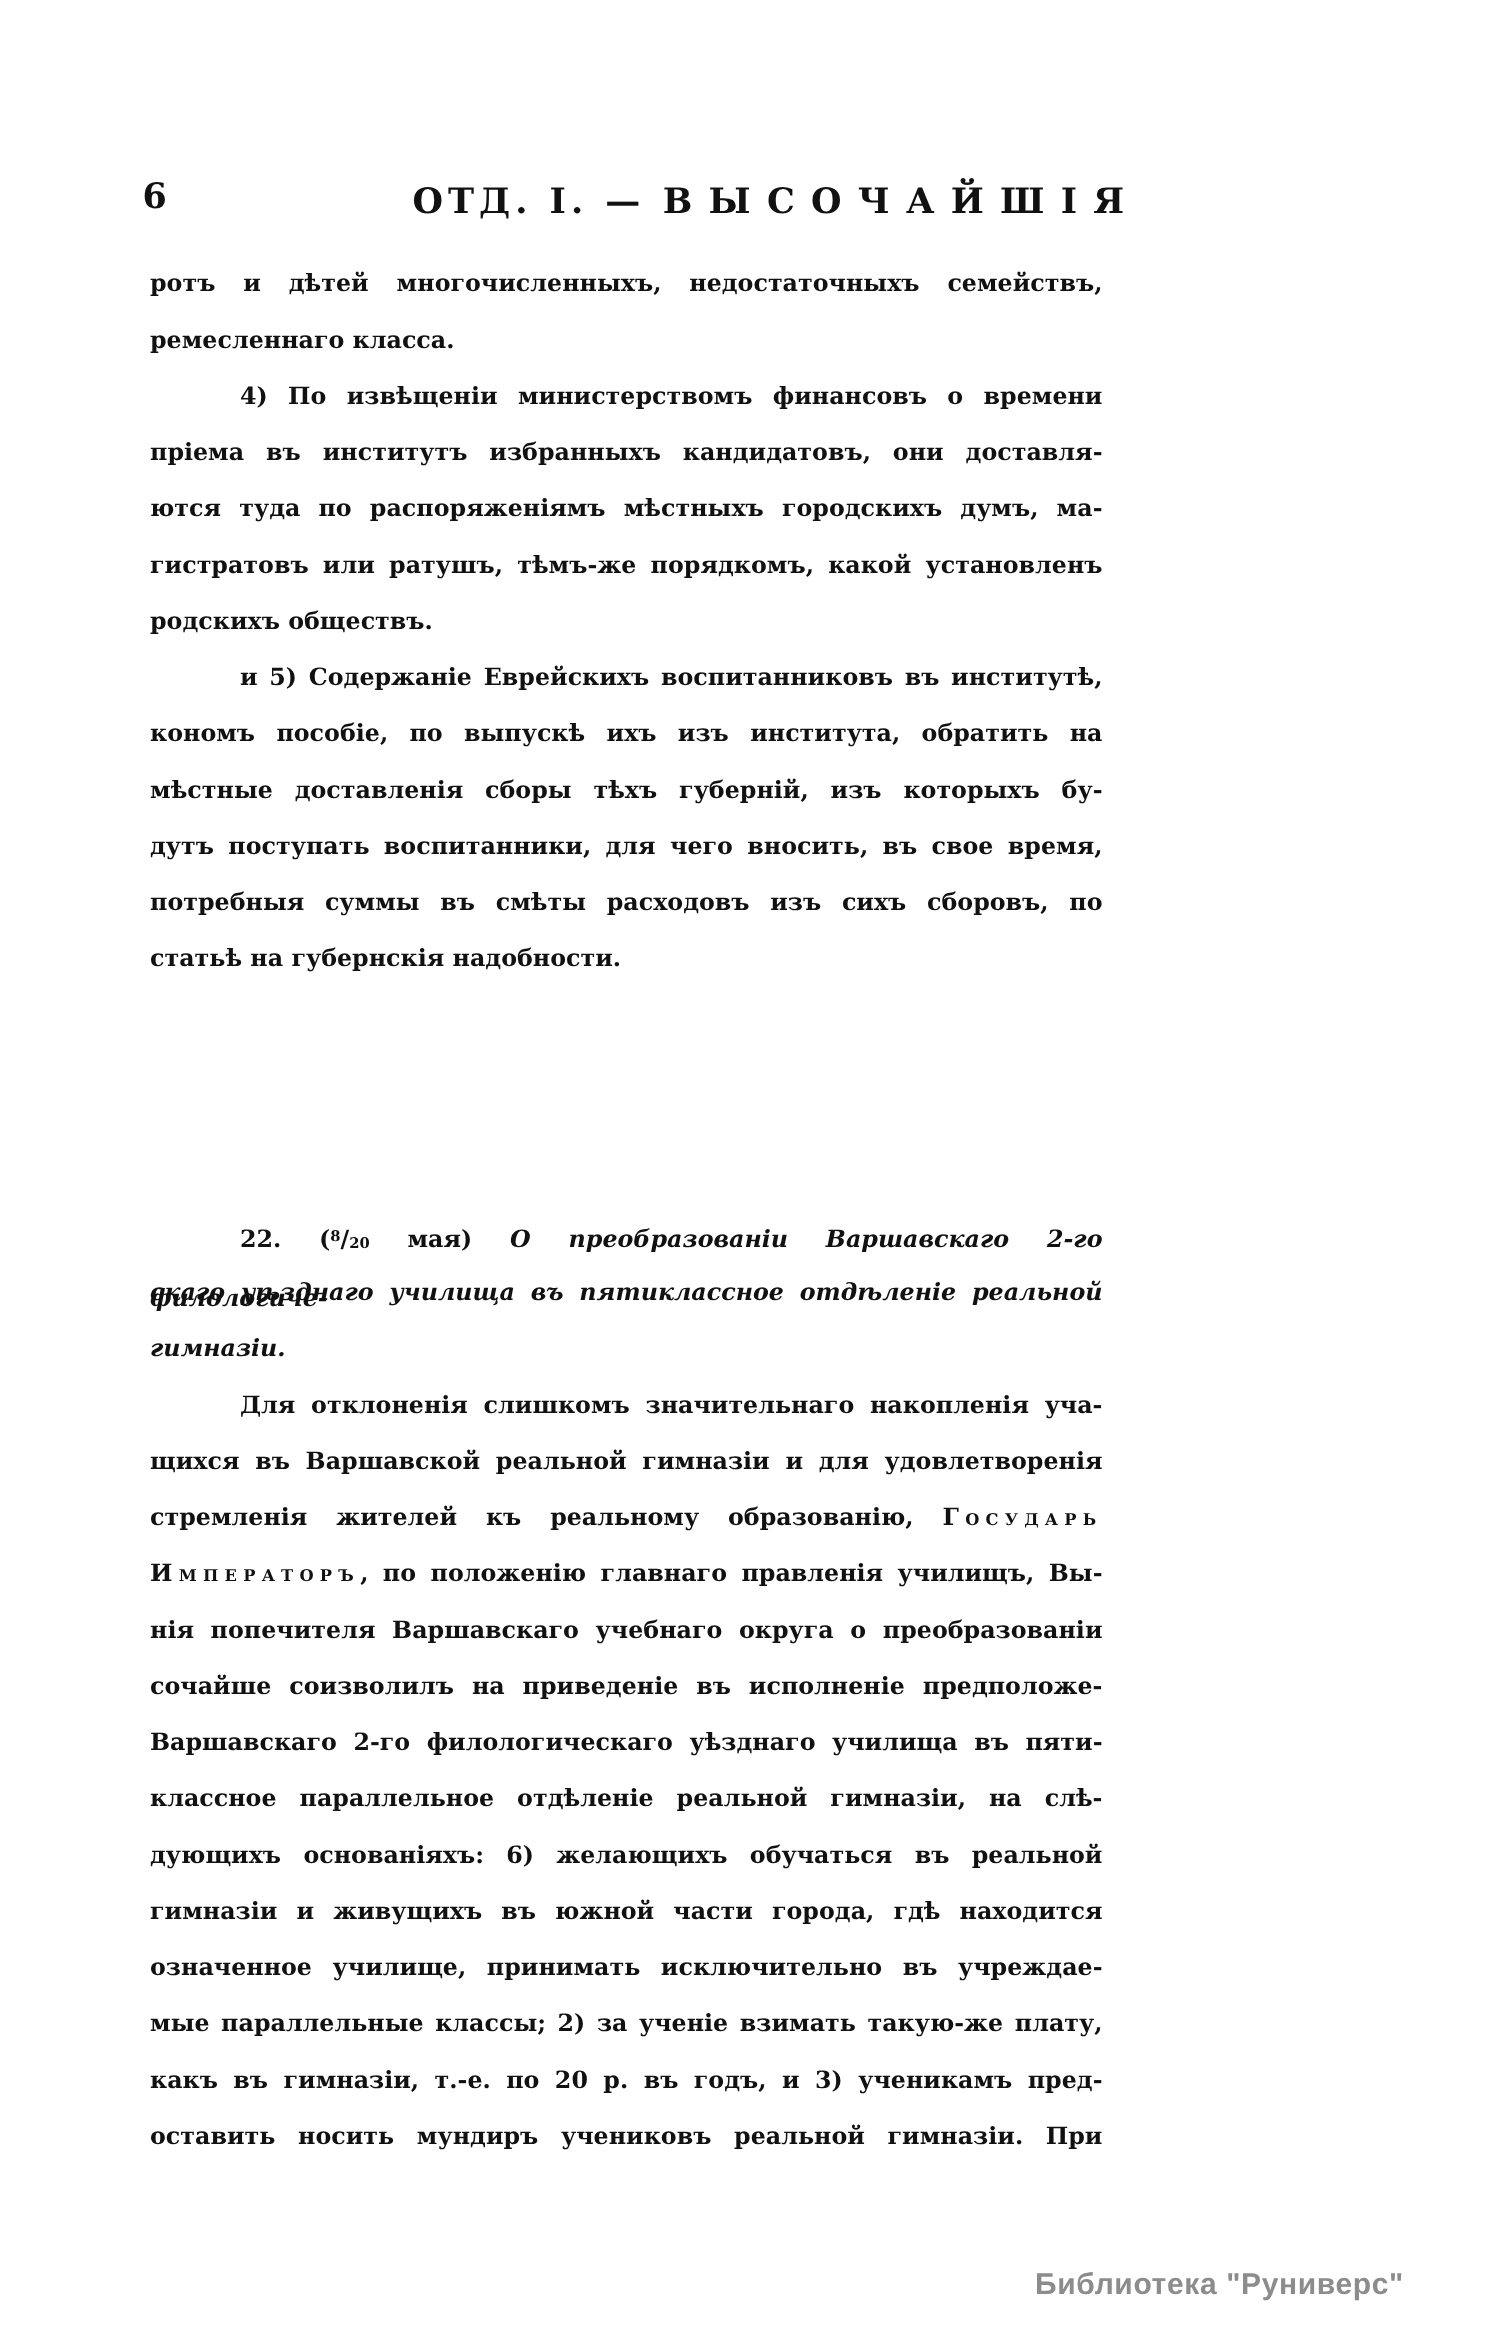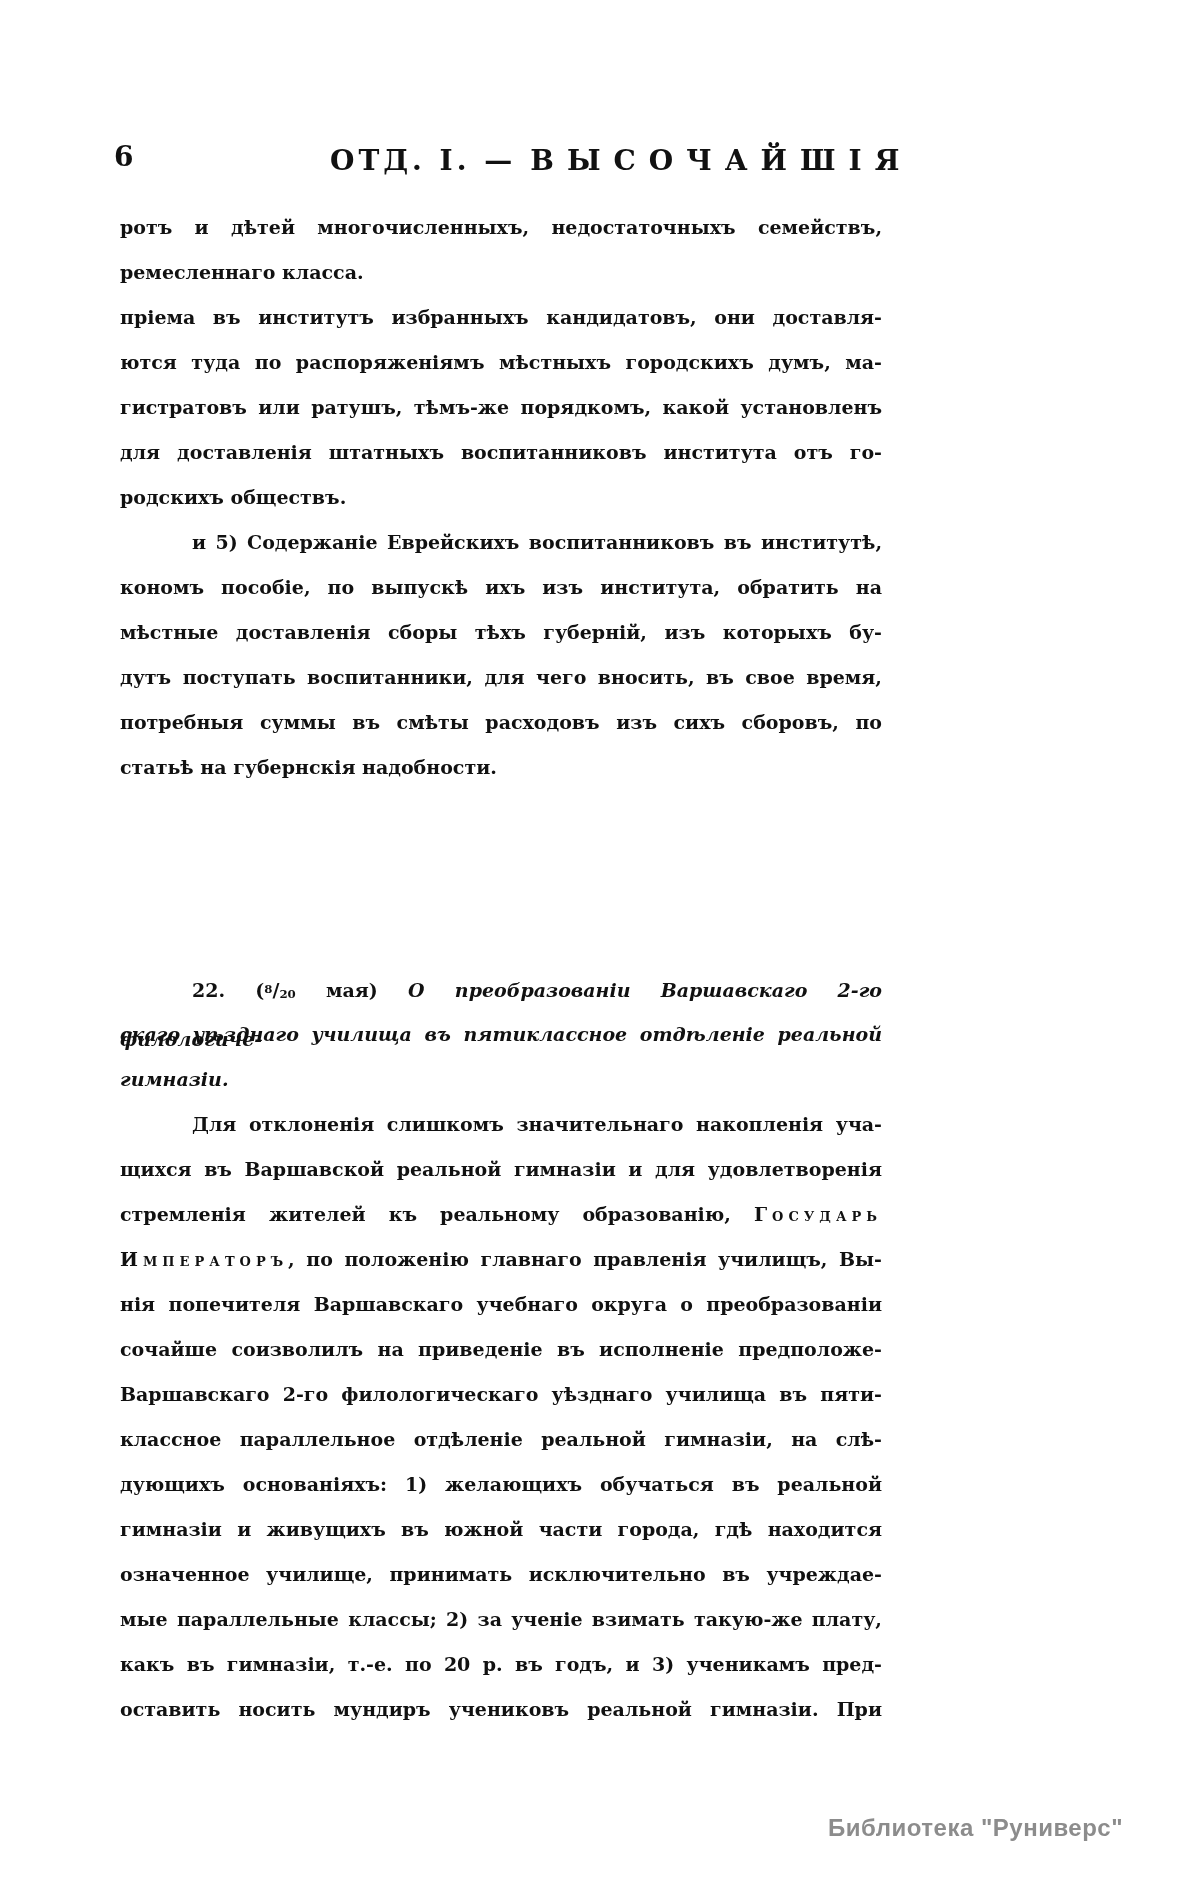--- a/index.html
+++ b/index.html
@@ -51,24 +51,24 @@
 
 <div class="page-number">6</div>
 
 <div class="running-head">
   <span class="head-section">ОТД. I. —</span><span class="head-title">ВЫСОЧАЙШІЯ</span>
 </div>
 
 <div class="text-block" id="block-1">
   <div class="line">ротъ и дѣтей многочисленныхъ, недостаточныхъ семействъ,</div>
   <div class="line lastline">ремесленнаго класса.</div>
+  <div class="line indent">4) По извѣщеніи министерствомъ финансовъ о времени</div>
   <div class="line">пріема въ институтъ избранныхъ кандидатовъ, они доставля-</div>
   <div class="line">ются туда по распоряженіямъ мѣстныхъ городскихъ думъ, ма-</div>
   <div class="line">гистратовъ или ратушъ, тѣмъ-же порядкомъ, какой установленъ</div>
-  <div class="line">для доставленія штатныхъ воспитанниковъ института отъ го-</div>
   <div class="line lastline">родскихъ обществъ.</div>
   <div class="line indent">и 5) Содержаніе Еврейскихъ воспитанниковъ въ институтѣ,</div>
   <div class="line">кономъ пособіе, по выпускѣ ихъ изъ института, обратить на</div>
   <div class="line">мѣстные доставленія сборы тѣхъ губерній, изъ которыхъ бу-</div>
   <div class="line">дутъ поступать воспитанники, для чего вносить, въ свое время,</div>
   <div class="line">потребныя суммы въ смѣты расходовъ изъ сихъ сборовъ, по</div>
   <div class="line lastline">статьѣ на губернскія надобности.</div>
 </div>
 
 <div class="text-block" id="block-2">
@@ -84,21 +84,21 @@
     <span>стремленія жителей къ реальному образованію,</span>
     <span class="caps-spaced">Государь</span>
   </div>
   <div class="line">
     <span class="caps-spaced">Императоръ</span><span>, по положенію главнаго правленія училищъ, Вы-</span>
   </div>
   <div class="line">нія попечителя Варшавскаго учебнаго округа о преобразованіи</div>
   <div class="line">сочайше соизволилъ на приведеніе въ исполненіе предположе-</div>
   <div class="line">Варшавскаго 2-го филологическаго уѣзднаго училища въ пяти-</div>
   <div class="line">классное параллельное отдѣленіе реальной гимназіи, на слѣ-</div>
-  <div class="line">дующихъ основаніяхъ: 1) желающихъ обучаться въ реальной</div>
+  <div class="line">дующихъ основаніяхъ: 6) желающихъ обучаться въ реальной</div>
   <div class="line">гимназіи и живущихъ въ южной части города, гдѣ находится</div>
   <div class="line">означенное училище, принимать исключительно въ учреждае-</div>
   <div class="line">мые параллельные классы; 2) за ученіе взимать такую-же плату,</div>
   <div class="line">какъ въ гимназіи, т.-е. по 20 р. въ годъ, и 3) ученикамъ пред-</div>
   <div class="line">оставить носить мундиръ учениковъ реальной гимназіи. При</div>
 </div>
 
 <div class="watermark">Библиотека "Руниверс"</div>
 
 </body></html>

